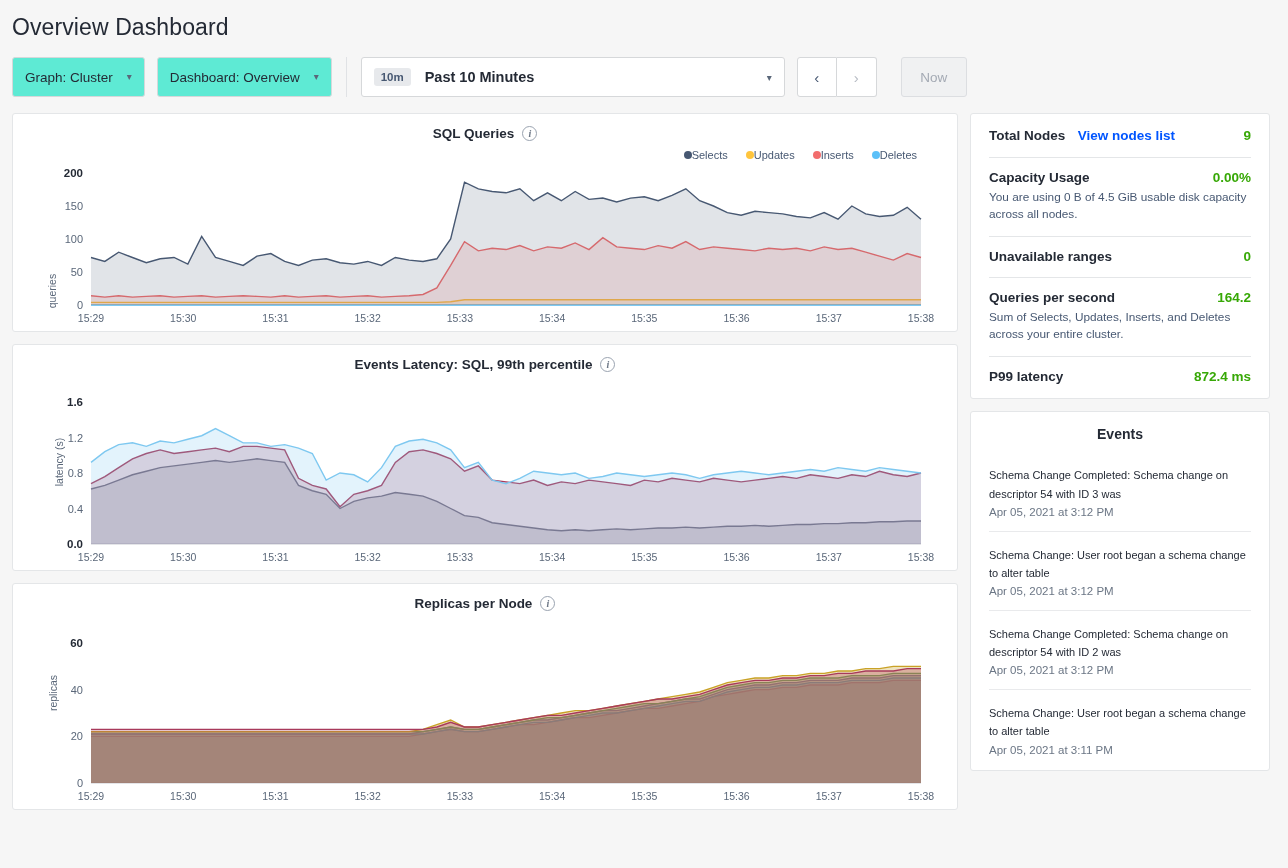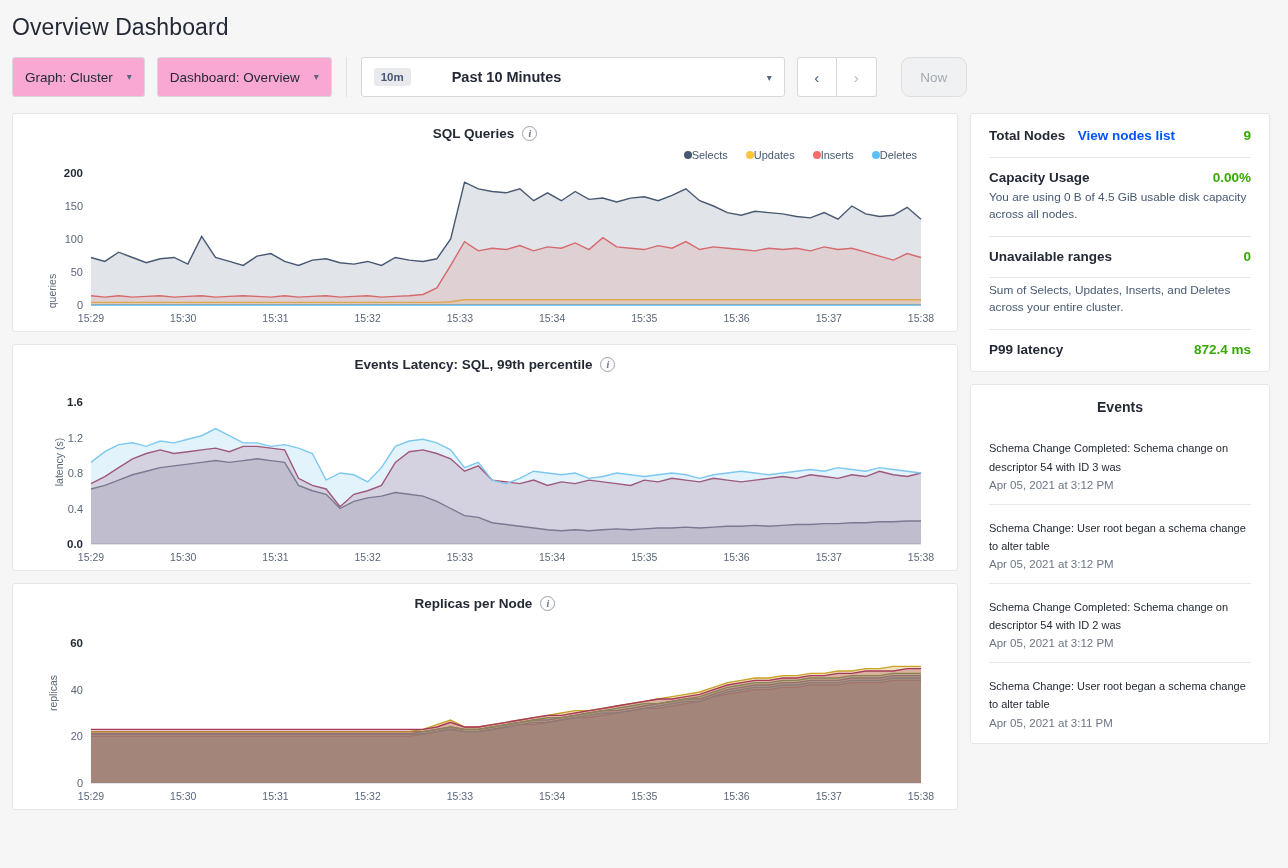--- a/index.html
+++ b/index.html
@@ -25,21 +25,21 @@
   
   .toolbar {
     display: flex;
     align-items: center;
     gap: 12px;
     padding: 12px 12px 0 12px;
     height: 60px;
   }
   .selector {
     height: 40px;
-    background: #f9a8d4;
+    background: #5eead4;
     border: 1px solid #d6d8da;
     border-radius: 3px;
     display: flex;
     align-items: center;
     padding: 0 12px;
     font-size: 13.5px;
     color: #242a35;
     white-space: nowrap;
     cursor: pointer;
   }
@@ -58,21 +58,20 @@
   .time-selector {
     flex: 0 0 424px;
     height: 40px;
     background: #fff;
     border: 1px solid #d6d8da;
     border-radius: 3px;
     display: flex;
     align-items: center;
     padding: 0 12px;
     cursor: pointer;
-    gap: 27px;
   }
   .pill {
     background: #e7e9ec;
     color: #475872;
     font-size: 11.5px;
     font-weight: 600;
     border-radius: 3px;
     padding: 3px 7px;
     margin-right: 14px;
   }
@@ -94,21 +93,21 @@
     color: #475872;
   }
   .nav-btn.left { border-radius: 3px 0 0 3px; }
   .nav-btn.right { border-radius: 0 3px 3px 0; border-left: none; color: #b7bcc4; }
   .now-btn {
     height: 40px;
     min-width: 66px;
     margin-left: 12px;
     background: #f0f1f2;
     border: 1px solid #dcdee1;
-    border-radius: 9px;
+    border-radius: 3px;
     color: #a4aab4;
     font-size: 13.5px;
     display: flex; align-items: center; justify-content: center;
     cursor: default;
   }
 
   
   .body {
     display: flex;
     gap: 12px;
@@ -416,20 +415,24 @@
           </div>
           <div class="sum-desc">You are using 0 B of 4.5 GiB usable disk capacity across all nodes.</div>
           <div class="hr"></div>
 
           <div class="sum-row">
             <span class="sum-label">Unavailable ranges</span>
             <span class="sum-value">0</span>
           </div>
           <div class="hr"></div>
 
+          <div class="sum-row">
+            <span class="sum-label">Queries per second</span>
+            <span class="sum-value">164.2</span>
+          </div>
           <div class="sum-desc">Sum of Selects, Updates, Inserts, and Deletes across your entire cluster.</div>
           <div class="hr"></div>
 
           <div class="sum-row">
             <span class="sum-label">P99 latency</span>
             <span class="sum-value">872.4 ms</span>
           </div>
 
         </div>
       </div>

